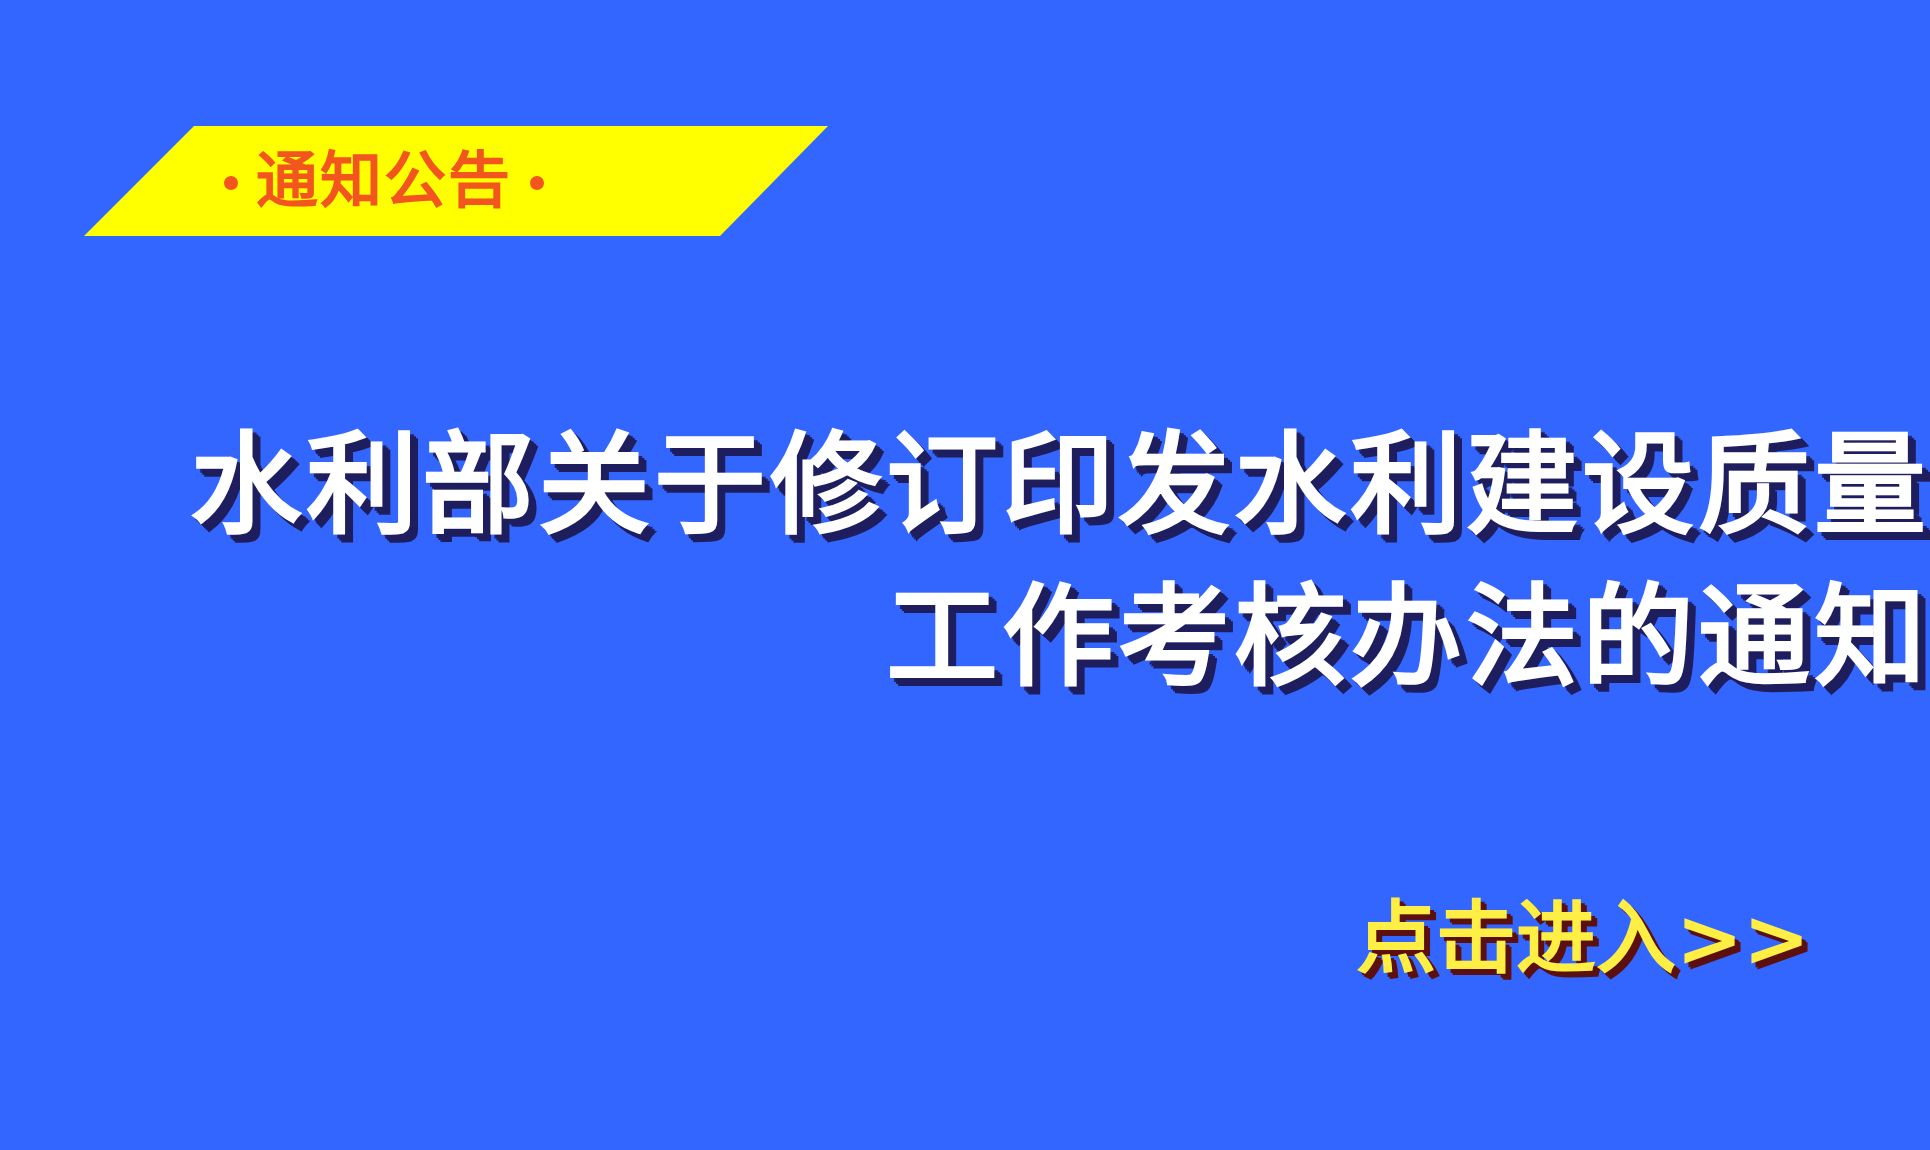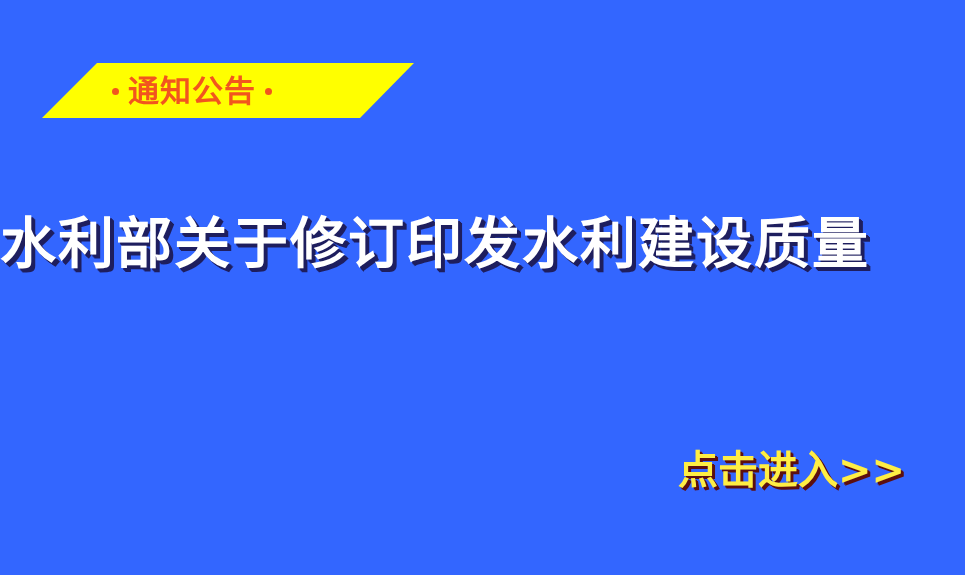--- a/index.html
+++ b/index.html
@@ -63,21 +63,21 @@
   .tag-text {
     display: inline-block;
   }
 
   
   .headline {
     position: absolute;
     left: 0;
     top: 205px;
     width: 965px;
-    text-align: left;
+    text-align: right;
     color: #ffffff;
     font-family: "DejaVu Serif", "Liberation Serif", serif;
     font-weight: 700;
     font-size: 56px;
     line-height: 76px;
     letter-spacing: 2px;
     white-space: nowrap;
     text-shadow:
        4px 4px 0 #1e1e5e,
        3px 3px 0 #1e1e5e,
@@ -121,19 +121,20 @@
     <div class="tag-shape"></div>
     <div class="tag-label">
       <span class="tag-dot"></span>
       <span class="tag-text">通知公告</span>
       <span class="tag-dot"></span>
     </div>
   </div>
 
   <div class="headline">
     <span class="headline-line">水利部关于修订印发水利建设质量</span>
+    <span class="headline-line">工作考核办法的通知</span>
   </div>
 
   <div class="cta">
     <span>点击进入</span><span class="cta-chevrons">&gt;&gt;</span>
   </div>
 
 </div>
 
 </body></html>

